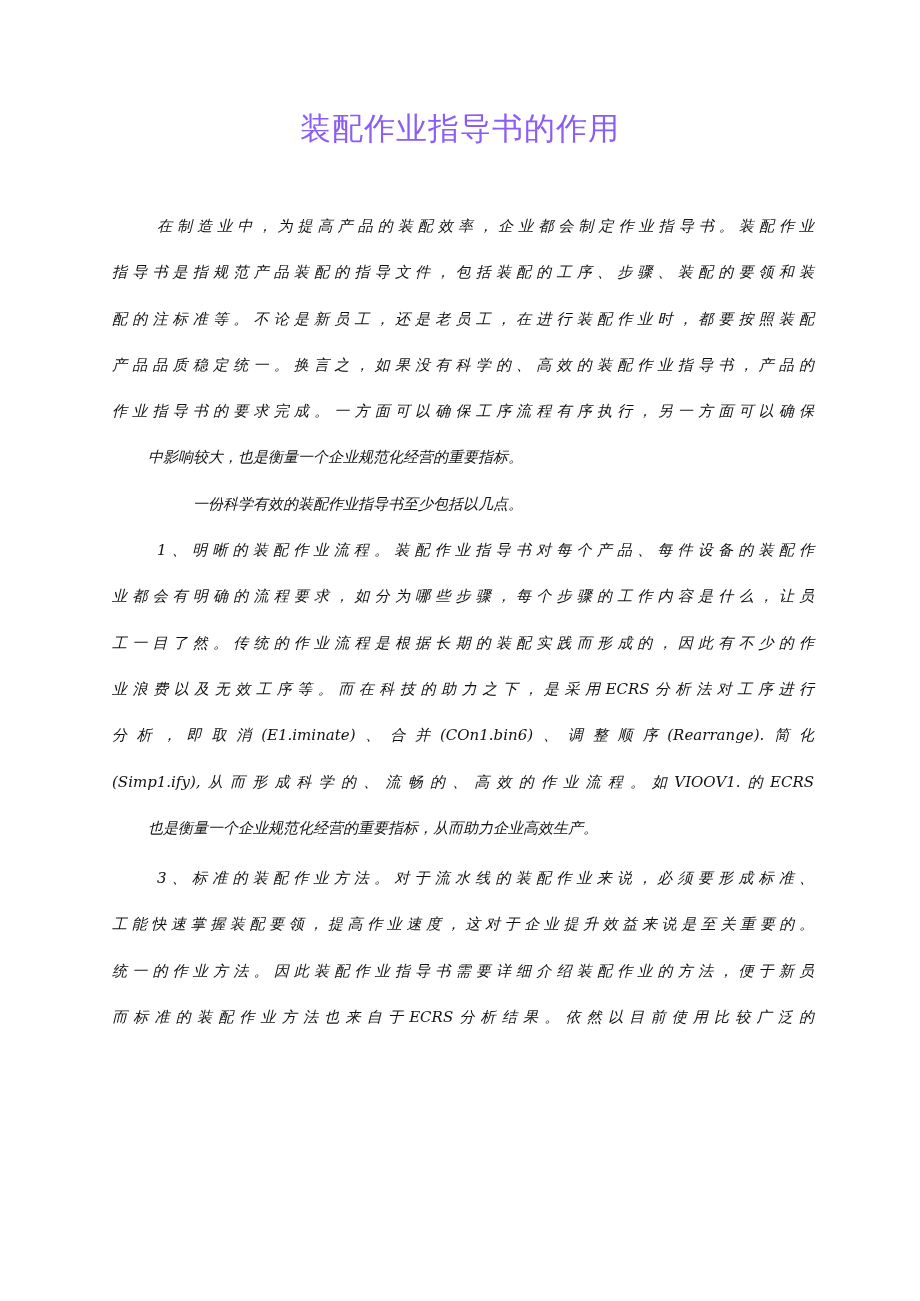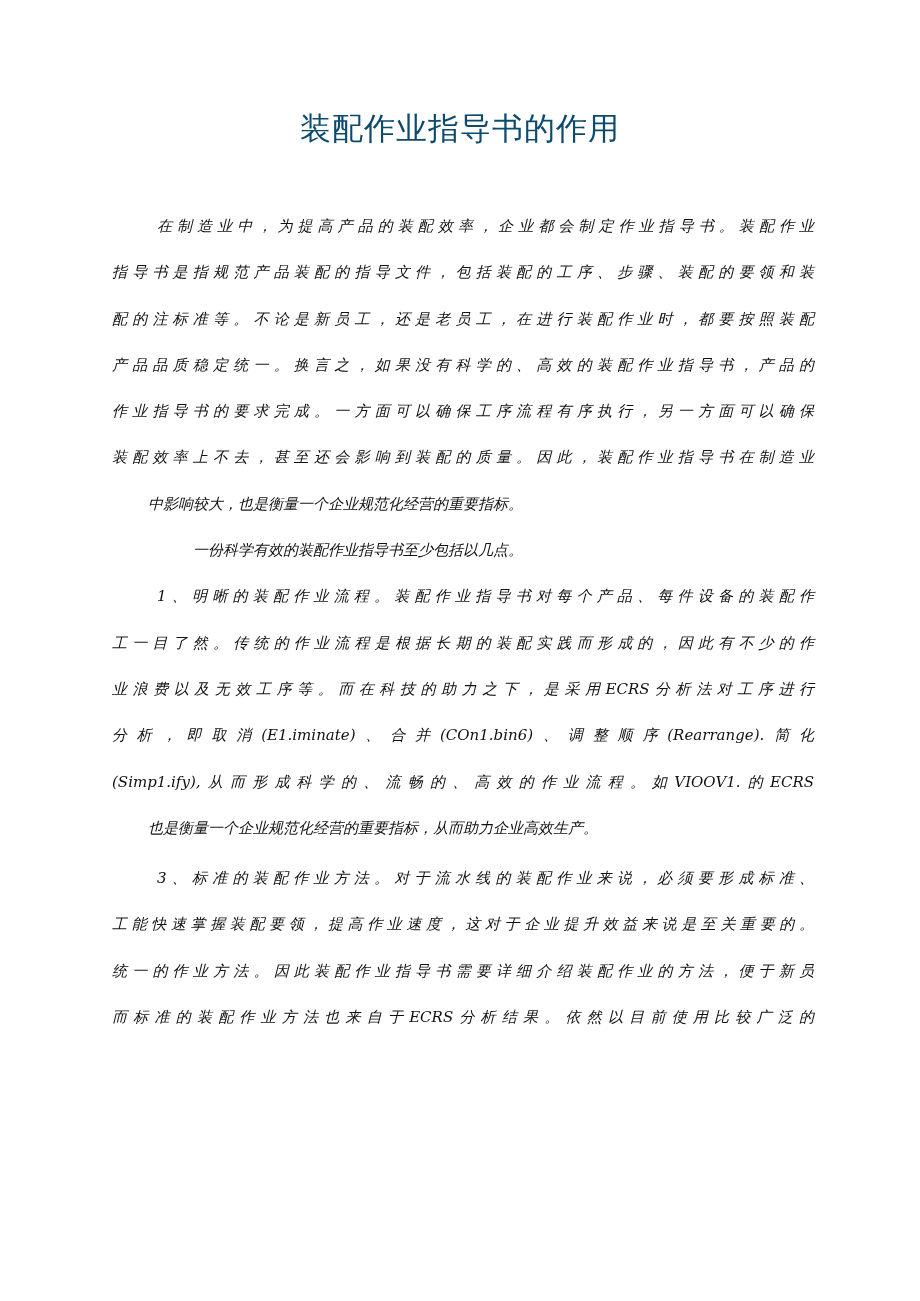--- a/index.html
+++ b/index.html
@@ -1,45 +1,45 @@
 <!DOCTYPE html>
 <html><head>
 <meta charset="utf-8">
 <style>
   html, body { margin: 0; padding: 0; background: #ffffff; }
   body { width: 920px; height: 1301px; position: relative; overflow: hidden;
          font-family: "DejaVu Serif", "Liberation Serif", serif; color: #111; }
   .title { position: absolute; top: 108px; left: 0; width: 920px; text-align: center;
            font-family: "DejaVu Sans", "Liberation Sans", sans-serif;
-           font-size: 31px; letter-spacing: 1px; color: #0c4a6e; }
+           font-size: 31px; letter-spacing: 1px; color: #8b5cf6; }
   .body-text { position: absolute; top: 203px; left: 112px; width: 702px; }
   .line { height: 46.3px; line-height: 46.3px; font-size: 15px; white-space: nowrap;
           text-align: justify; text-align-last: justify; font-style: italic; }
   .line.last { text-align-last: left; margin-left: 36px; }
   .line.indent { padding-left: 45px; }
   .gap { height: 4px; }
 </style>
 </head>
 <body>
 
 <div class="title">装配作业指导书的作用</div>
 
 <div class="body-text">
 
   <div class="line indent">在制造业中，为提高产品的装配效率，企业都会制定作业指导书。装配作业</div>
   <div class="line">指导书是指规范产品装配的指导文件，包括装配的工序、步骤、装配的要领和装</div>
   <div class="line">配的注标准等。不论是新员工，还是老员工，在进行装配作业时，都要按照装配</div>
   <div class="line">产品品质稳定统一。换言之，如果没有科学的、高效的装配作业指导书，产品的</div>
   <div class="line">作业指导书的要求完成。一方面可以确保工序流程有序执行，另一方面可以确保</div>
-  <div class="line">装配效率上不去，甚至还会影响到装配的质量。因此，装配作业指导书在制造业</div>
   <div class="line last">中影响较大，也是衡量一个企业规范化经营的重要指标。</div>
 
   <div class="line indent last">一份科学有效的装配作业指导书至少包括以几点。</div>
 
   <div class="line indent">1、明晰的装配作业流程。装配作业指导书对每个产品、每件设备的装配作</div>
+  <div class="line">业都会有明确的流程要求，如分为哪些步骤，每个步骤的工作内容是什么，让员</div>
   <div class="line">工一目了然。传统的作业流程是根据长期的装配实践而形成的，因此有不少的作</div>
   <div class="line">业浪费以及无效工序等。而在科技的助力之下，是采用ECRS分析法对工序进行</div>
   <div class="line">分析，即取消(E1.iminate)、合并(COn1.bin6)、调整顺序(Rearrange).简化</div>
   <div class="line">(Simp1.ify),从而形成科学的、流畅的、高效的作业流程。如VIOOV1.的ECRS</div>
   <div class="line last">也是衡量一个企业规范化经营的重要指标，从而助力企业高效生产。</div>
 
   <div class="gap"></div>
 
   <div class="line indent">3、标准的装配作业方法。对于流水线的装配作业来说，必须要形成标准、</div>
   <div class="line">工能快速掌握装配要领，提高作业速度，这对于企业提升效益来说是至关重要的。</div>

